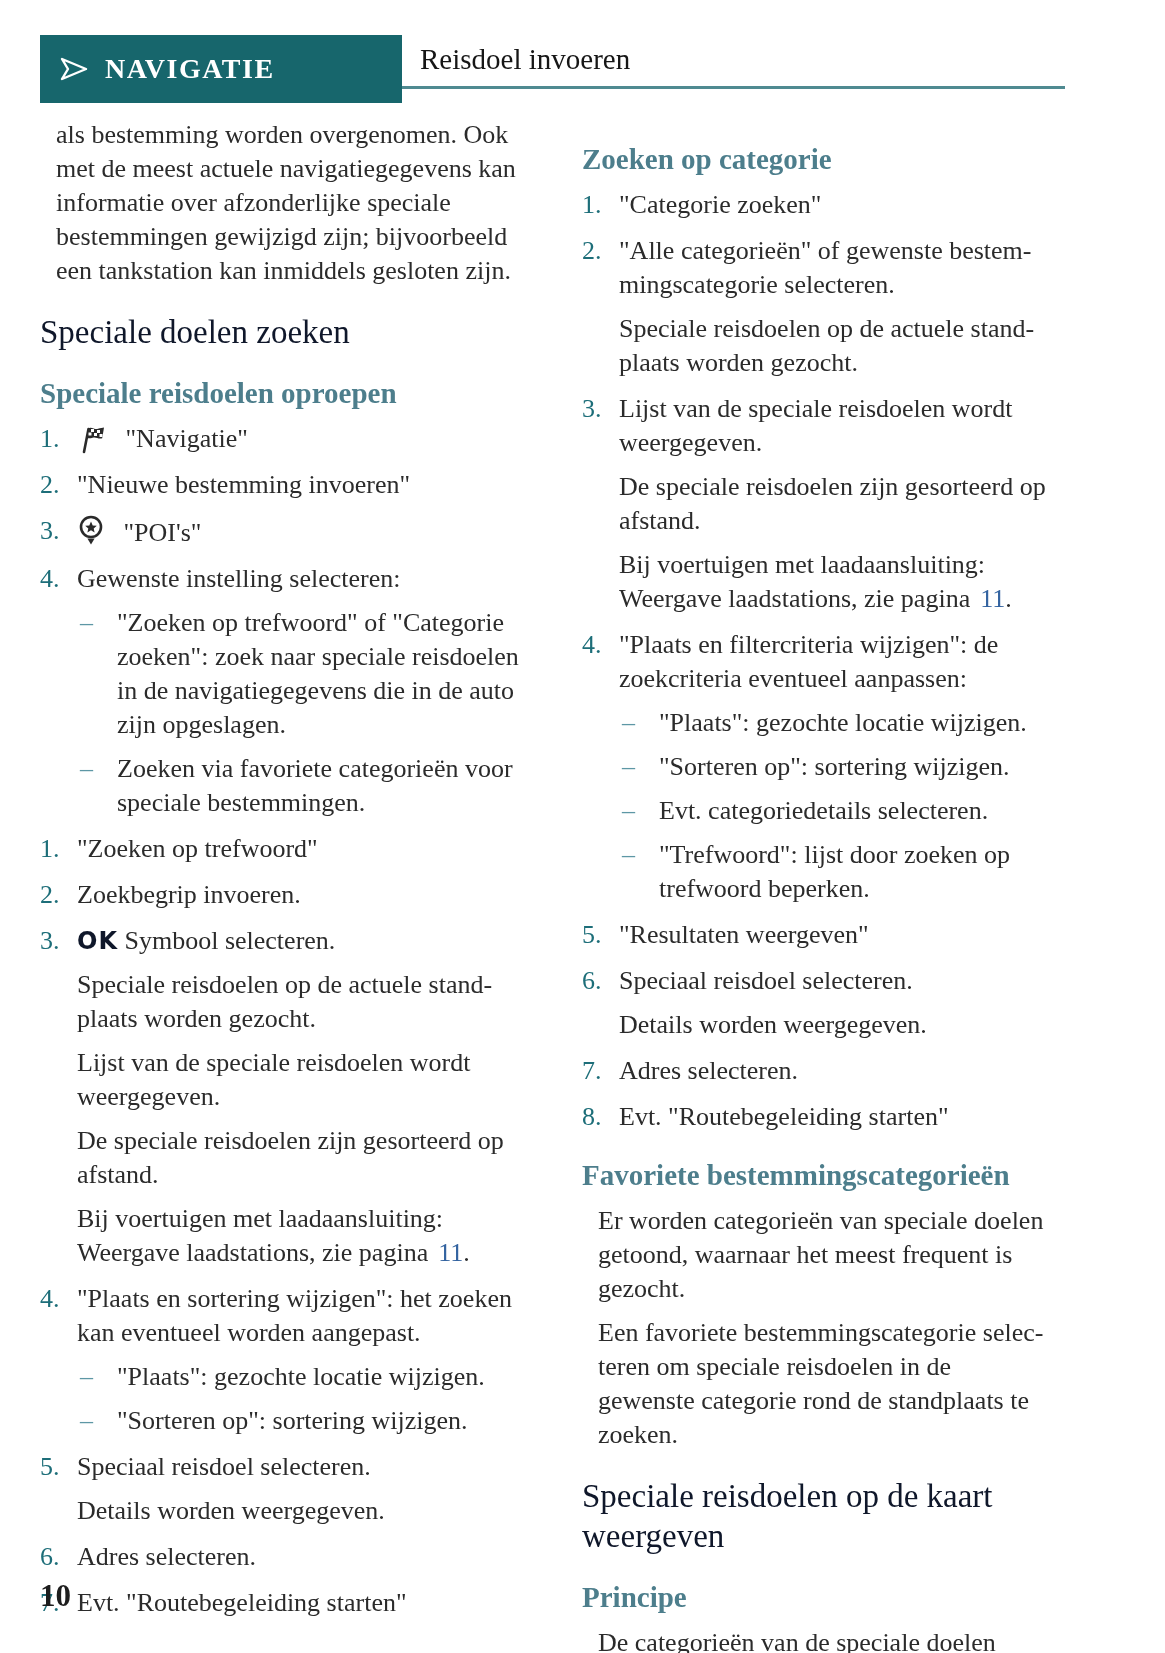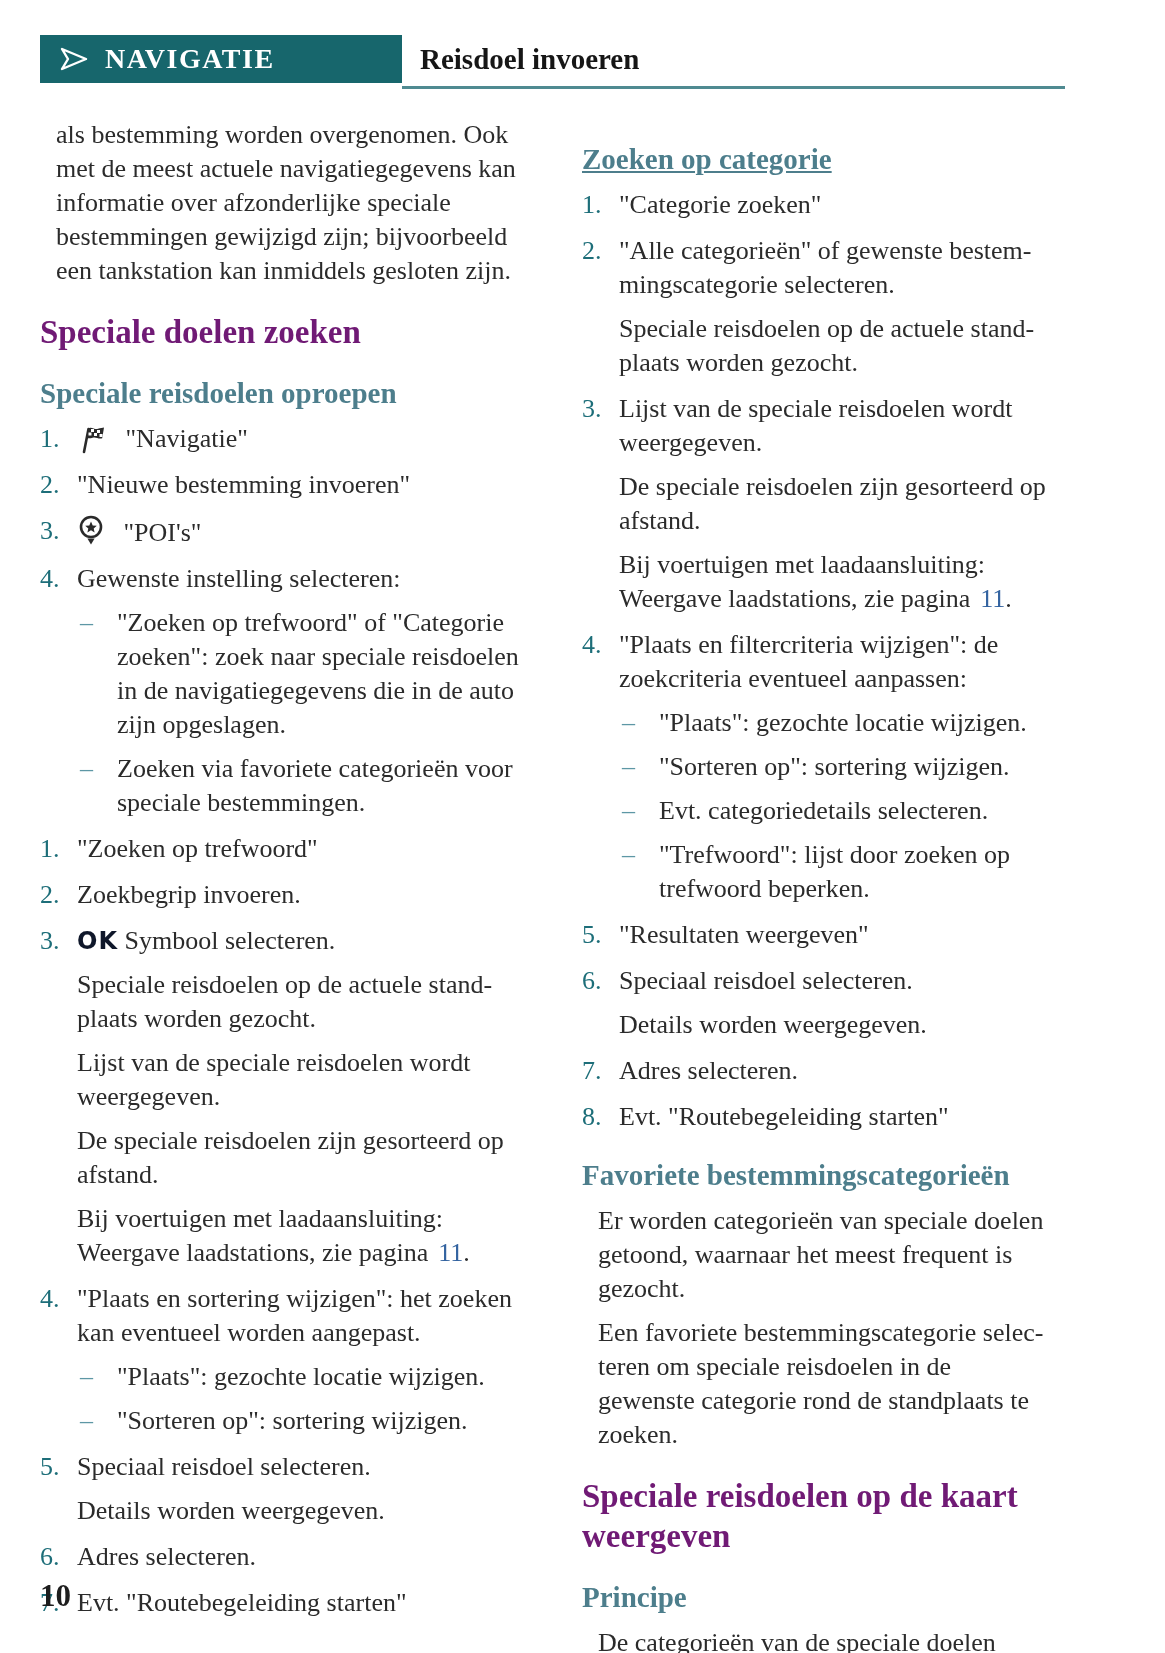--- a/index.html
+++ b/index.html
@@ -2,41 +2,41 @@
 <html><head>
 <meta charset="utf-8">
 <style>
   html,body{margin:0;padding:0;background:#ffffff;}
   body{
     width:1165px;height:1653px;position:relative;overflow:hidden;
     font-family:"Liberation Serif", serif;color:#2b2b2b;
   }
   
   .badge{
-    position:absolute;left:40px;top:35px;width:362px;height:48px;
+    position:absolute;left:40px;top:35px;width:362px;height:68px;
     background:#17666c;display:flex;align-items:center;box-sizing:border-box;
   }
   .nav-ic{margin:0 13px 0 16px;display:inline-flex;}
   .badge-label{
     color:#ffffff;font-weight:bold;font-size:28px;letter-spacing:1.5px;
   }
   .page-title{
     position:absolute;left:420px;top:44px;margin:0;
-    font-size:29px;font-weight:bold;color:#161616;line-height:1.1;
+    font-size:29px;font-weight:normal;color:#161616;line-height:1.1;
   }
   .rule{position:absolute;left:402px;top:86px;width:663px;height:3px;background:#4f8a91;}
   
   .cols{position:absolute;left:40px;top:118px;width:1025px;display:flex;gap:42px;}
   .col{box-sizing:border-box;}
   .col.left{width:500px;}
   .col.right{width:483px;}
   p{margin:0 16px 10px;font-size:26px;line-height:34px;}
-  h2{font-size:33px;line-height:40px;color:#701a75;margin:24px 0 16px;font-weight:bold;}
+  h2{font-size:33px;line-height:40px;color:#0f172a;margin:24px 0 16px;font-weight:normal;}
   h3{font-size:29px;line-height:34px;color:#4d7e8c;margin:24px 0 12px;font-weight:bold;}
-  .col > h3:first-child{margin-top:24px;text-decoration:underline;}
+  .col > h3:first-child{margin-top:24px;}
   
   .li{display:flex;margin:0 0 12px;}
   .num{flex:none;width:37px;color:#1d6e79;font-size:26px;line-height:34px;}
   .libody{flex:1;min-width:0;}
   .libody p{margin:0 0 10px;}
   .libody p:last-child{margin-bottom:0;}
   .dash-row{display:flex;margin:10px 0 10px 3px;}
   .dash-row:last-child{margin-bottom:0;}
   .dash{flex:none;width:37px;color:#5d97a5;font-size:26px;line-height:34px;}
   .dash-text{flex:1;min-width:0;font-size:26px;line-height:34px;}

